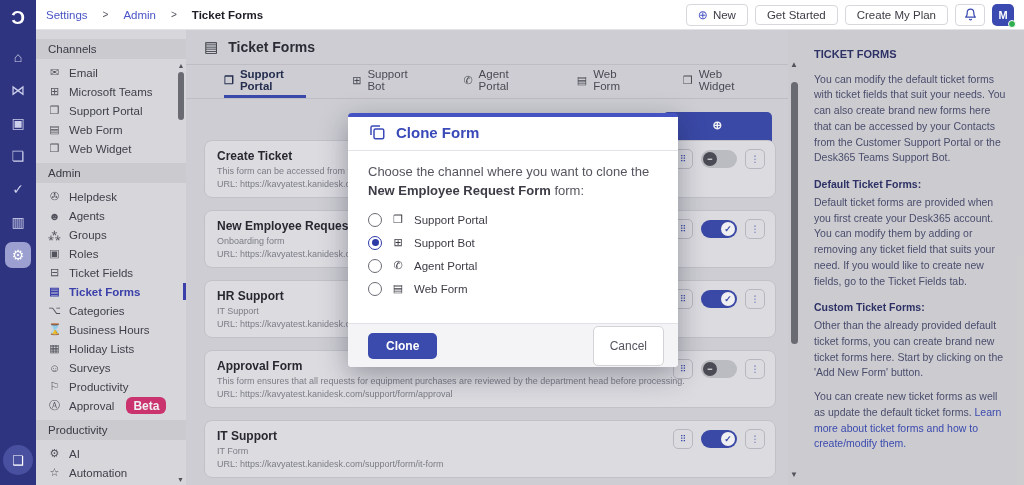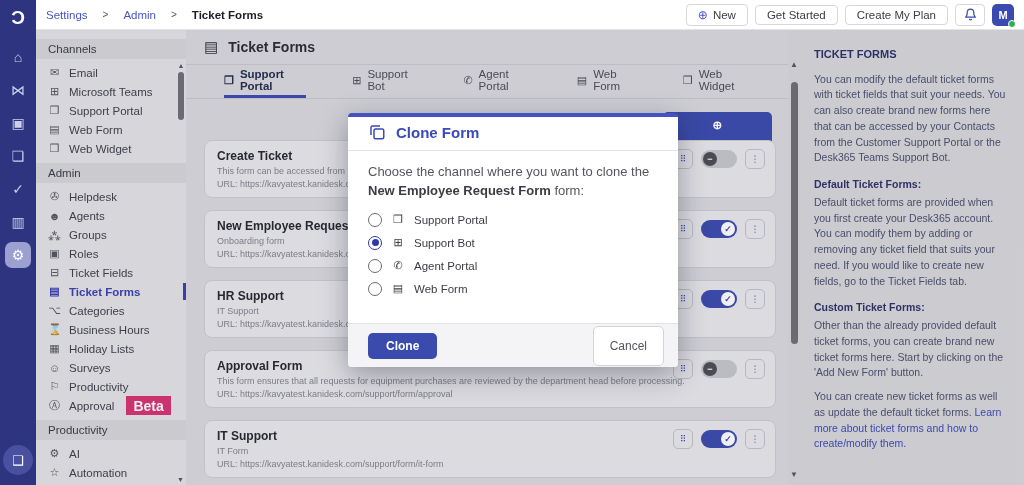--- a/index.html
+++ b/index.html
@@ -37,22 +37,22 @@
 
   
   .sidebar { position:absolute; left:36px; top:30px; width:150px; height:455px; background:#e3e3e6;
     padding-top:4px; font-size:11.5px; overflow:hidden; z-index:5; }
   .sec-header { background:#d6d6da; color:#3a3a44; padding:4px 12px; margin:5px 0 4px 0; }
   .s-item { display:flex; align-items:center; gap:8px; padding:2px 12px; height:19px; color:#3f3f49; position:relative; }
   .s-item .ic { width:13px; text-align:center; font-size:11px; color:#55555e; flex:none; }
   .s-item.active { color:#3a3fb0; font-weight:bold; }
   .s-item.active .ic { color:#3a3fb0; }
   .s-item.active::after { content:""; position:absolute; right:0; top:1px; bottom:1px; width:3px; background:#3a3fb0; }
-  .badge { background:#d63270; color:#fff; font-size:14px; font-weight:bold; padding:1.5px 7px;
-    border-radius:0; margin-left:4px; }
+  .badge { background:#d63270; color:#fff; font-size:12px; font-weight:bold; padding:1.5px 7px;
+    border-radius:6px; margin-left:4px; }
   .side-scroll { position:absolute; right:0; top:32px; bottom:2px; width:10px; }
   .side-scroll .arr { color:#55555c; font-size:7px; text-align:center; display:block; }
   .side-scroll .thumb { position:absolute; top:10px; left:2px; width:6px; height:48px; background:#6e6e76; border-radius:3px; }
   .side-scroll .arr.down { position:absolute; bottom:0; left:1px; }
 
   
   .main { position:absolute; left:186px; top:30px; width:602px; height:455px; background:#dadade; z-index:4; }
   .main-header { height:35px; display:flex; align-items:center; gap:10px; padding:0 18px;
     border-bottom:1px solid #c8c8cd; }
   .main-header .t-ic { font-size:15px; color:#2b2b33; }

